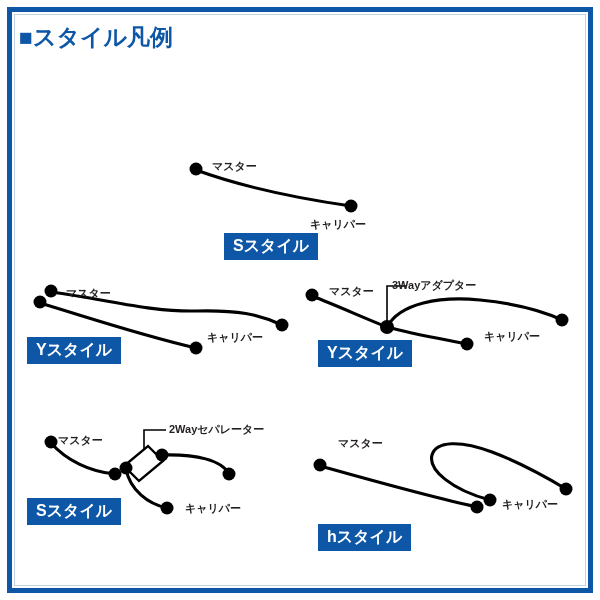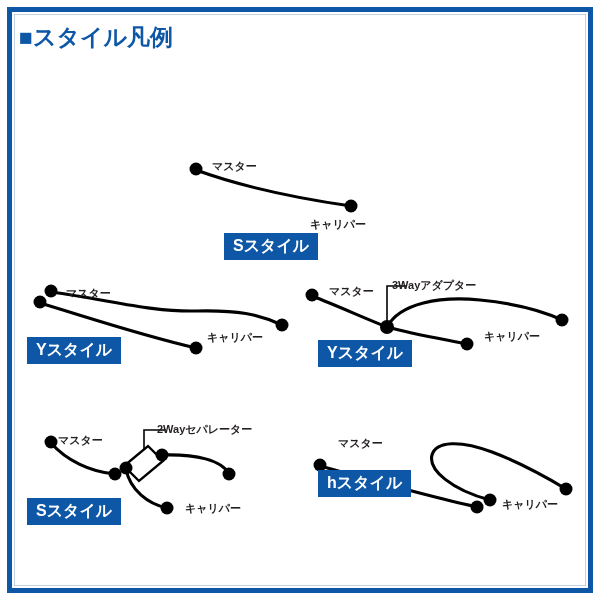--- a/index.html
+++ b/index.html
@@ -181,22 +181,22 @@
         <div class="anno" style="left: 310px; top: 219px;">キャリパー</div>
         <div class="badge" style="left: 192px; top: 233px; margin-left: 32px;">Sスタイル</div>
         <div class="anno" style="left: 66px; top: 288px;">マスター</div>
         <div class="anno" style="left: 207px; top: 332px;">キャリパー</div>
         <div class="badge" style="left: 27px; top: 337px;">Yスタイル</div>
         <div class="anno" style="left: 329px; top: 286px;">マスター</div>
         <div class="anno" style="left: 392px; top: 280px;">3Wayアダプター</div>
         <div class="anno" style="left: 484px; top: 331px;">キャリパー</div>
         <div class="badge" style="left: 318px; top: 340px; text-align: center;">Yスタイル</div>
         <div class="anno" style="left: 58px; top: 435px;">マスター</div>
-        <div class="anno" style="left: 157px; top: 424px;">2Wayセパレーター</div>
+        <div class="anno" style="left: 169px; top: 424px;">2Wayセパレーター</div>
         <div class="anno" style="left: 185px; top: 503px;">キャリパー</div>
         <div class="badge" style="left: 27px; top: 498px;">Sスタイル</div>
         <div class="anno" style="left: 338px; top: 438px;">マスター</div>
         <div class="anno" style="left: 502px; top: 499px;">キャリパー</div>
-        <div class="badge" style="left: 318px; top: 470px;">hスタイル</div>
+        <div class="badge" style="left: 318px; top: 524px;">hスタイル</div>
       </div>
 
   </div>
 </div>
 
 </body></html>

